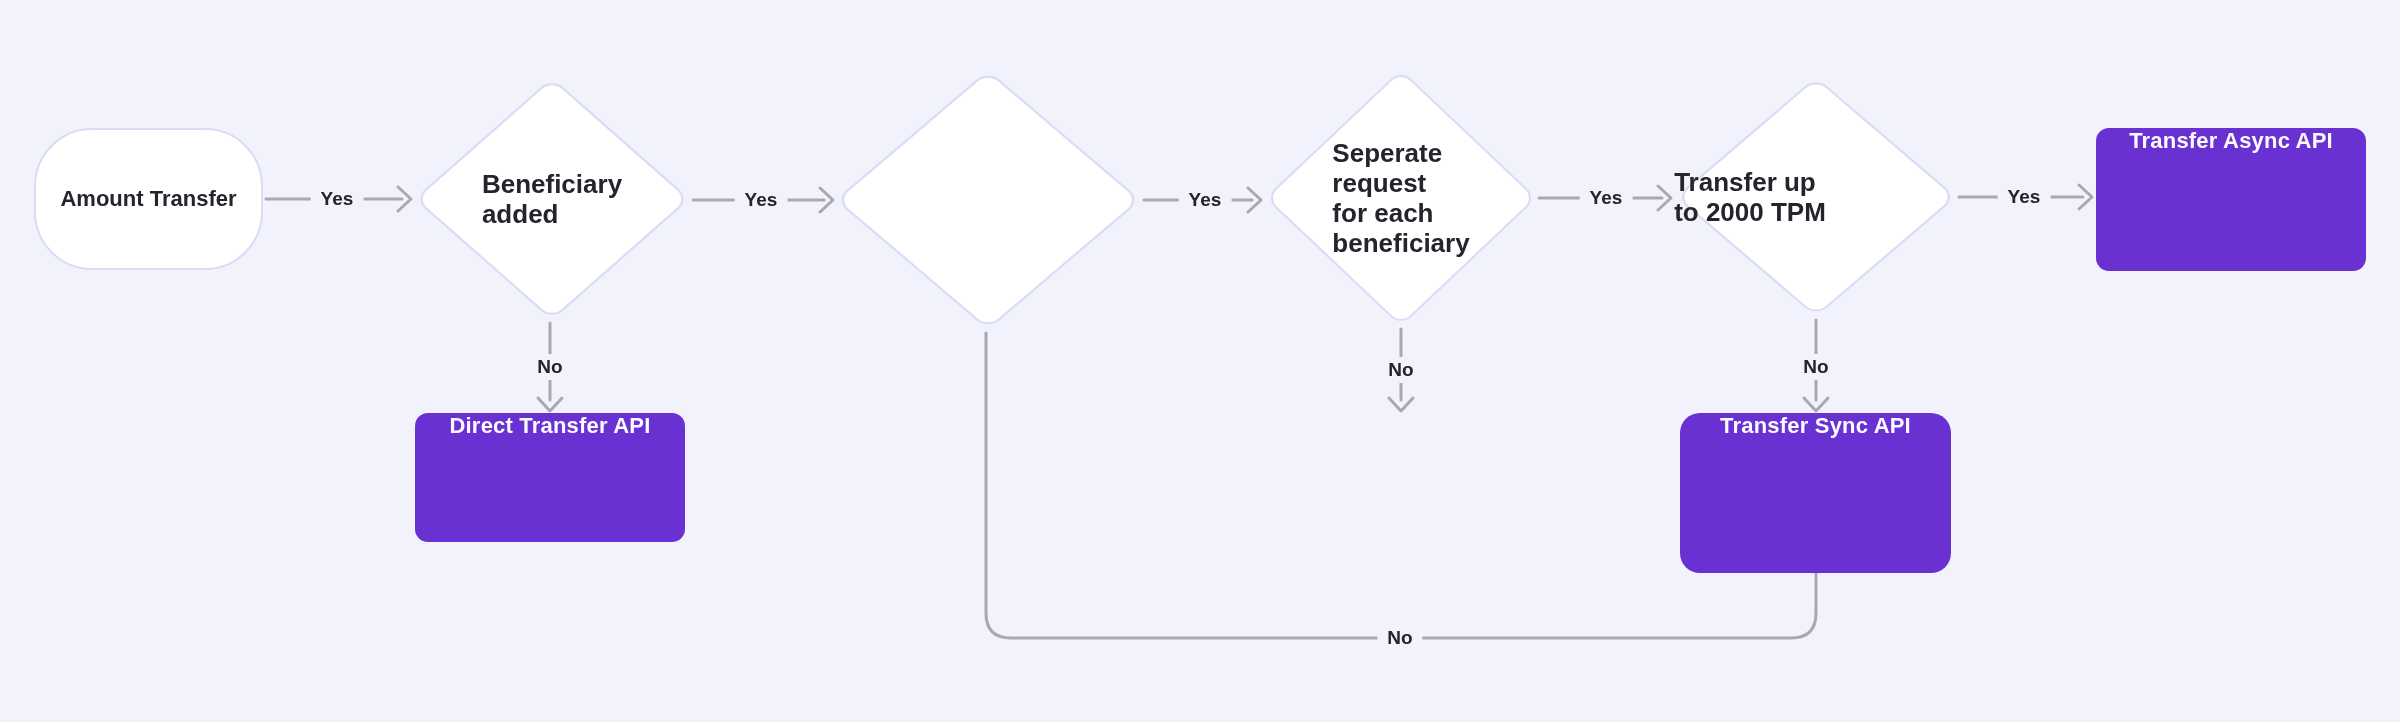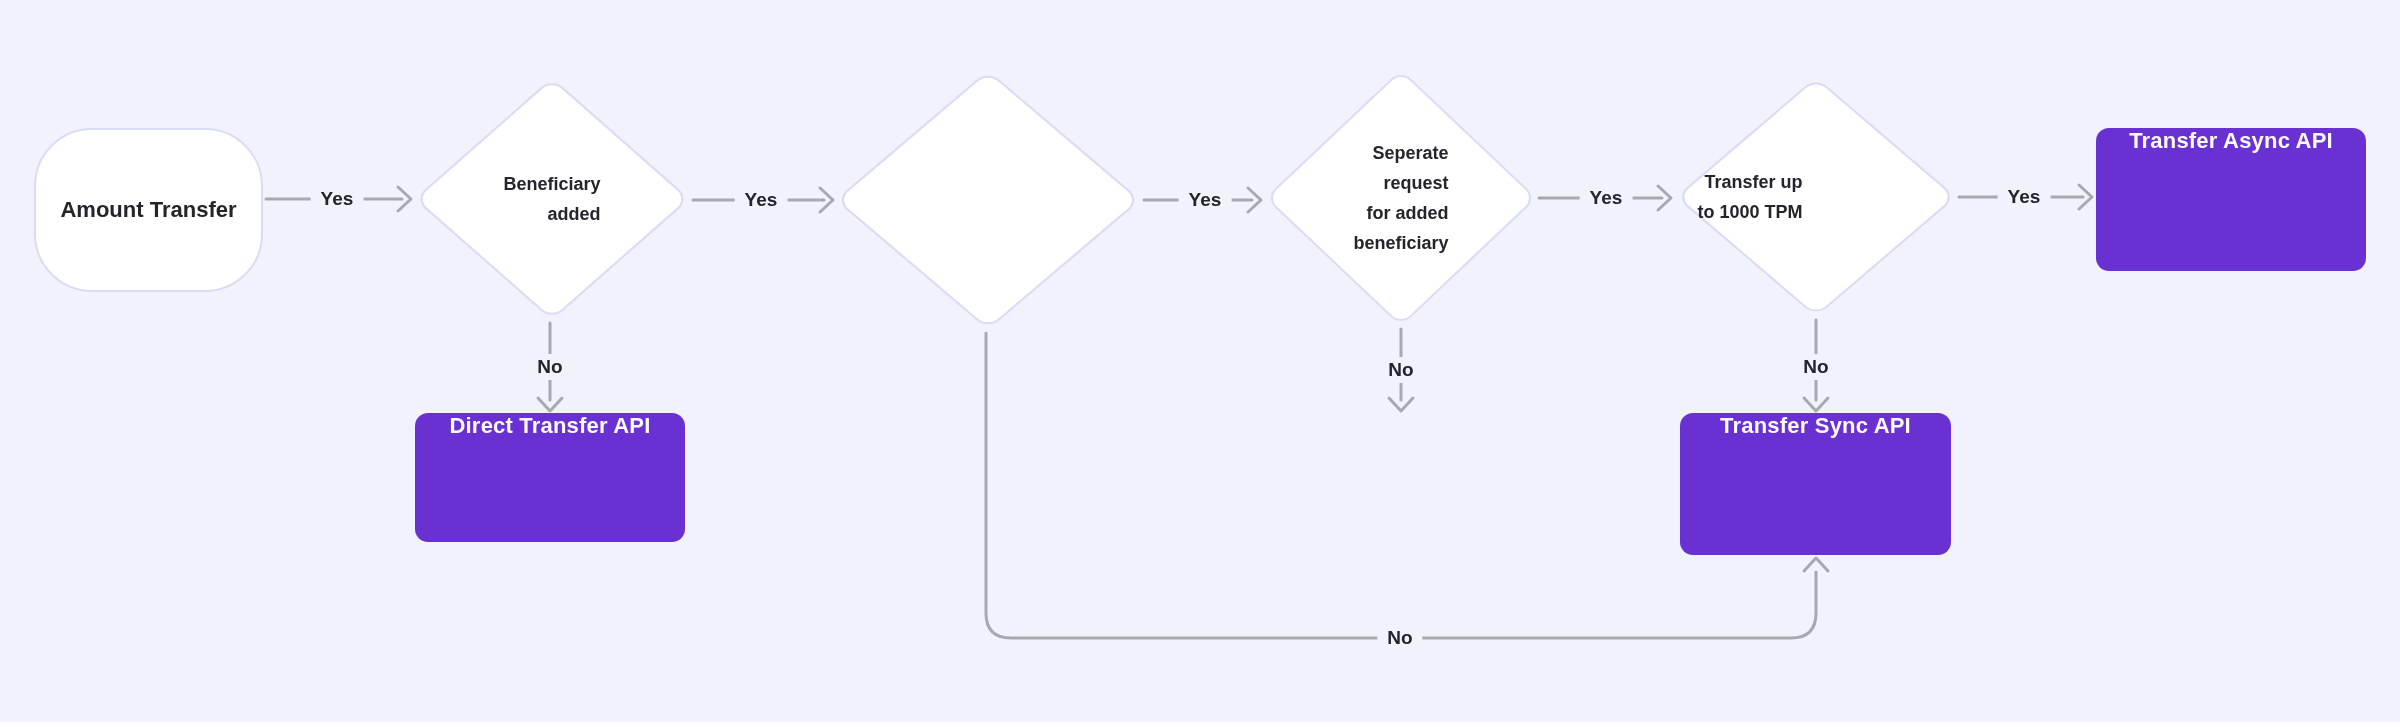--- a/index.html
+++ b/index.html
@@ -38,22 +38,22 @@
   .diamond-shape {
     position: absolute;
     background: var(--node-fill, #FFFFFF);
     border: 2px solid var(--node-border, #D9DCF4);
     border-radius: 14px;
     box-sizing: border-box;
   }
   .diamond-label {
     position: absolute;
     transform: translate(-50%, -50%);
-    text-align: right;
-    font-weight: 700; font-size: 18px; line-height: 30px;
+    text-align: left;
+    font-weight: 700; font-size: 26px; line-height: 30px;
     color: var(--text-dark, #23242C);
     width: max-content;
     z-index: 2;
   }
   .api-node {
     position: absolute;
     background: var(--accent, #6930D2);
     border-radius: 13px;
     display: flex; align-items: flex-start; justify-content: center;
     font-weight: 700; font-size: 22px;
@@ -99,56 +99,56 @@
     <path class="wire" d="M550 323 V400"></path>
     <path class="wire" d="M538 398 L550 411 L562 398"></path>
     <path class="wire" d="M1401 329 V400"></path>
     <path class="wire" d="M1389 398 L1401 411 L1413 398"></path>
     <path class="wire" d="M1816 320 V400"></path>
     <path class="wire" d="M1804 398 L1816 411 L1828 398"></path>
     <path class="wire" d="M986 333 V613 Q986 638 1011 638 H1791 Q1816 638 1816 613 V572"></path>
     <path class="wire" d="M1804 571 L1816 558 L1828 571"></path>
   </svg>
 
-  <div class="start-node" style="left:34px; top:128px; width:229px; height:164px;">
+  <div class="start-node" style="left:34px; top:128px; width:229px; height:142px;">
     <span>Amount Transfer</span>
   </div>
 
   <div class="diamond-shape" style="left:466px; top:113px; width:172px; height:172px; transform:scaleX(1.135) rotate(45deg);"></div>
   <div class="diamond-label" style="left:552px; top:199px;">
     <div>Beneficiary</div>
     <div>added</div>
   </div>
 
   <div class="diamond-shape" style="left:896px; top:108px; width:184px; height:184px; transform:scaleX(1.176) rotate(45deg);"></div>
 
   <div class="diamond-shape" style="left:1310px; top:107px; width:182px; height:182px; transform:scaleX(1.058) rotate(45deg);"></div>
   <div class="diamond-label" style="left:1401px; top:198px;">
     <div>Seperate</div>
     <div>request</div>
-    <div>for added</div>
+    <div>for each</div>
     <div>beneficiary</div>
   </div>
 
   <div class="diamond-shape" style="left:1731px; top:112px; width:170px; height:170px; transform:scaleX(1.17) rotate(45deg);"></div>
   <div class="diamond-label" style="left:1750px; top:197px;">
     <div>Transfer up</div>
-    <div>to 1000 TPM</div>
+    <div>to 2000 TPM</div>
   </div>
 
   <div class="api-node" style="left:2096px; top:128px; width:270px; height:143px;">
     <span>Transfer Async API</span>
   </div>
 
   <div class="api-node" style="left:415px; top:413px; width:270px; height:129px;">
     <span>Direct Transfer API</span>
   </div>
 
 
-  <div class="api-node" style="left:1680px; top:413px; width:271px; height:142px;">
+  <div class="api-node" style="left:1680px; top:413px; width:271px; height:160px;border-radius:20px;">
     <span>Transfer Sync API</span>
   </div>
 
   <span class="edge-label" style="left:337px; top:199px;">Yes</span>
   <span class="edge-label" style="left:761px; top:200px;">Yes</span>
   <span class="edge-label" style="left:1205px; top:200px;">Yes</span>
   <span class="edge-label" style="left:1606px; top:198px;">Yes</span>
   <span class="edge-label" style="left:2024px; top:197px;">Yes</span>
   <span class="edge-label" style="left:550px; top:367px;">No</span>
   <span class="edge-label" style="left:1401px; top:370px;">No</span>

